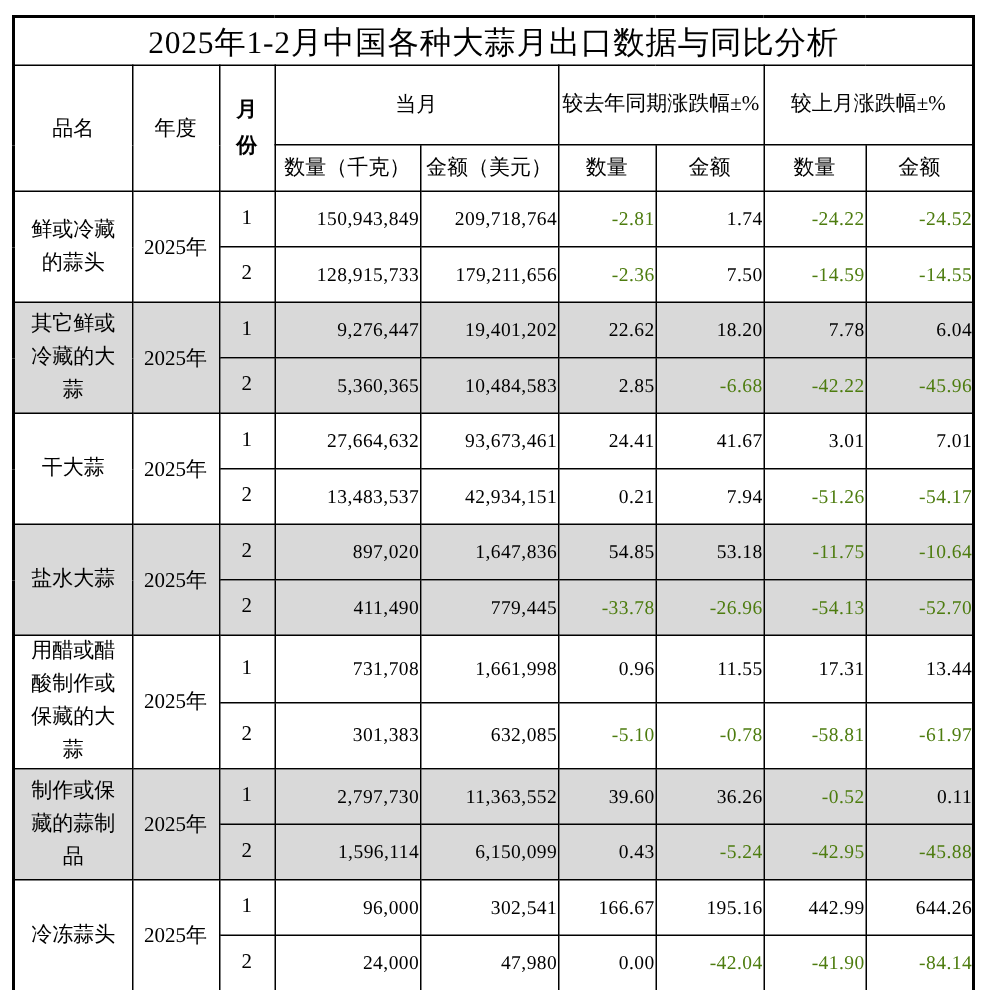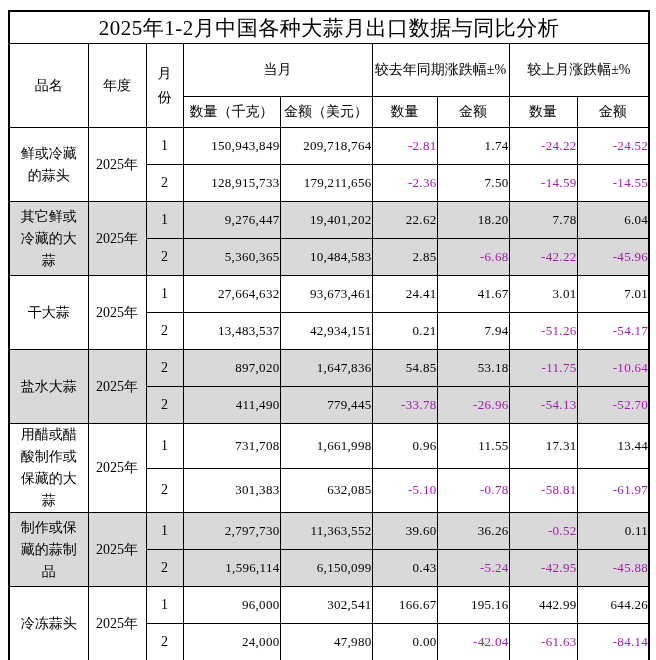--- a/index.html
+++ b/index.html
@@ -34,20 +34,21 @@
   thead th { text-align: center; font-size: 14px; background: #fff; }
   tr.hrow1 th { height: 52px; }
   tr.hrow2 th { height: 30px; margin-top: 37px; }
   th.group-h { padding: 0 4px; line-height: 20px; }
   .month-wrap {
     display: inline-block;
     width: 1.15em;
     word-break: break-all;
     line-height: 1.7;
     text-align: center;
+    font-weight: bold;
   }
   td.mon, td.yearc {
     text-align: center;
     font-size: 14px;
     height: 36px;
   }
   td.prod { text-align: center; font-size: 14px; }
   .pwrap {
     display: inline-block;
     width: 60px;
@@ -55,21 +56,21 @@
     line-height: 22px;
     text-align: center;
   }
   td.num {
     text-align: right;
     padding-right: 10px;
     font-size: 13px;
     height: 36px;
     letter-spacing: 0.3px;
   }
-  td.neg { color: #a21caf; }
+  td.neg { color: #4d7c0f; }
   tr.shaded td { background: #d9d9d9; }
   td.dash-top { border-top: 2px dashed #cdcdcd; }
 </style>
 </head>
 <body>
 
 <div>
   <table class="export">
     <colgroup>
       <col style="width:79px">
@@ -234,18 +235,18 @@
           <td class="num">195.16</td>
           <td class="num">442.99</td>
           <td class="num">644.26</td>
         </tr>
         <tr>
           <td class="mon">2</td>
           <td class="num">24,000</td>
           <td class="num">47,980</td>
           <td class="num">0.00</td>
           <td class="num neg">-42.04</td>
-          <td class="num neg">-61.63</td>
+          <td class="num neg">-41.90</td>
           <td class="num neg">-84.14</td>
         </tr>
       </tbody>
   </table>
 </div>
 
 </body></html>

